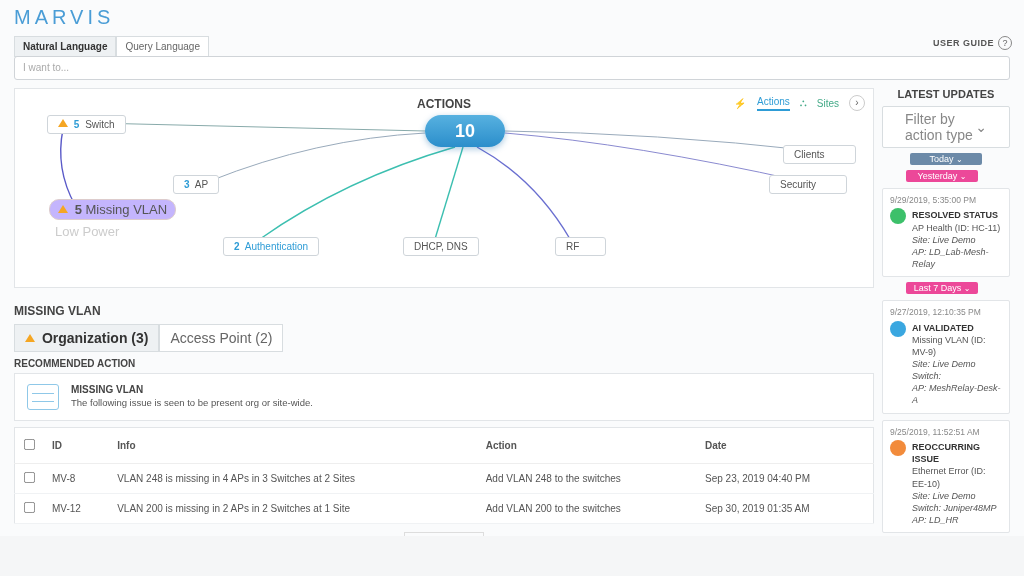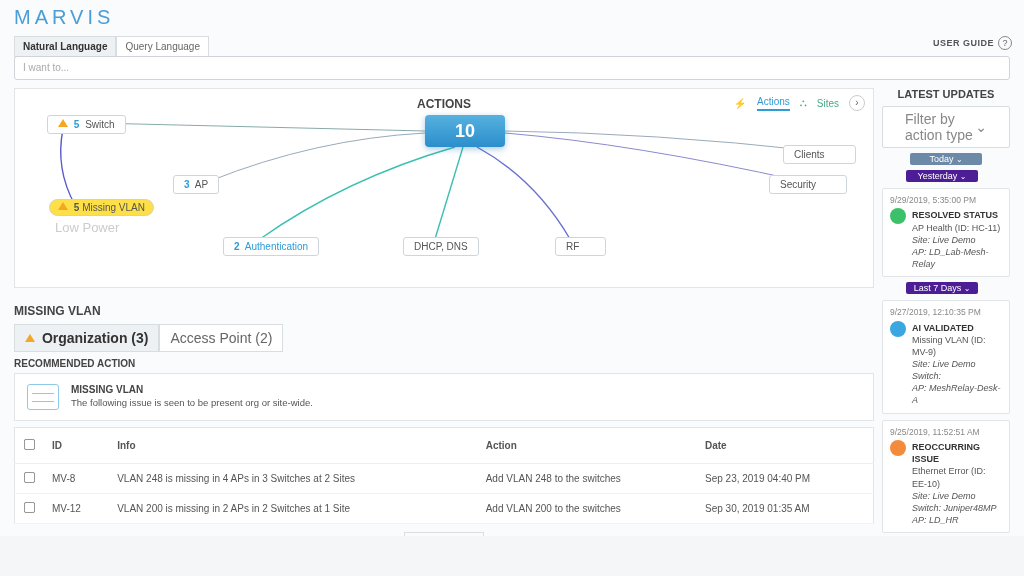--- a/index.html
+++ b/index.html
@@ -12,35 +12,35 @@
   .user-guide { position:absolute; right:30px; top:38px; font-size:9px; font-weight:700; color:#555; letter-spacing:0.5px;}
   .help-icon { position:absolute; right:12px; top:36px; width:14px; height:14px; border:1px solid #888; border-radius:50%; font-size:9px; text-align:center; line-height:12px; color:#666;}
   .search { position:absolute; left:14px; right:14px; top:56px; height:24px; border:1px solid #d0d4d8; border-radius:3px; background:#fff; padding:0 8px; font-size:10px; color:#aaa; line-height:22px;}
   .main { position:absolute; left:14px; top:88px; width:860px; height:476px; }
   .canvas { width:100%; height:200px; background:#fff; border:1px solid #e2e5e8; position:relative;}
   .canvas-title { position:absolute; left:0; right:0; top:8px; text-align:center; font-size:12px; font-weight:700; color:#444;}
   .view-toggle { position:absolute; right:8px; top:6px; display:flex; gap:10px; align-items:center; font-size:10px; color:#4a8; }
   .view-toggle .a { color:#2e9cd6; border-bottom:2px solid #2e9cd6; padding-bottom:2px;}
   .view-toggle .s { color:#4a8;}
   .view-toggle .chev{ width:16px;height:16px;border:1px solid #ccc;border-radius:50%;text-align:center;line-height:14px;color:#666;}
-  .hub{position:absolute;left:410px;top:26px;width:80px;height:32px;border-radius:4px;
+  .hub{position:absolute;left:410px;top:26px;width:80px;height:32px;border-radius:16px;
        background:linear-gradient(180deg,#57b1e0,#2b8ecb);
        color:#fff;font-size:18px;font-weight:600;text-align:center;line-height:32px;
        box-shadow:0 2px 6px rgba(40,120,180,.4);}
   .node{position:absolute;background:#fff;border:1px solid #cfd5da;border-radius:3px;padding:3px 10px;font-size:10px;color:#555;}
   .node .cnt{color:#2e9cd6;font-weight:600;margin-right:3px;}
   .node.sw{left:32px;top:26px;}
   .node.ap{left:158px;top:86px;}
   .node.auth{left:208px;top:148px;color:#2e9cd6;}
   .node.dhcp{left:388px;top:148px;}
   .node.rf{left:540px;top:148px;padding-right:26px;}
   .node.cli{left:768px;top:56px;padding-right:30px;}
   .node.sec{left:754px;top:86px;padding-right:30px;}
   .sub{position:absolute;left:34px;top:110px;}
-  .sub .pill{border:1px solid #dcc; background:#fde047; border-radius:10px;padding:2px 8px;font-size:10px;color:#555;text-align:center;}
+  .sub .pill{border:1px solid #dcc; background:#c4b5fd; border-radius:10px;padding:2px 8px;font-size:13px;color:#555;text-align:center;}
   .sub .faded{color:#ccc;font-size:13px;margin-top:4px;margin-left:6px;}
   .warn{display:inline-block;width:0;height:0;border-left:5px solid transparent;border-right:5px solid transparent;border-bottom:8px solid #f5a623; margin-right:3px; position:relative; top:-1px;}
   svg.wires{position:absolute;left:0;top:0;width:100%;height:100%;}
   
   .section-title{margin-top:16px;font-size:12px;font-weight:700;color:#444;}
   .subtabs{margin-top:6px;display:flex;font-size:14px;}
   .subtabs .st{padding:5px 10px;border:1px solid #d8dde0;background:#fff;color:#666;cursor:pointer;}
   .subtabs .st.active{background:#eef1f3;color:#333;font-weight:600;}
   .rec{margin-top:6px;font-size:10px;font-weight:700;color:#444;}
   .rec-card{border:1px solid #e2e5e8;background:#fff;margin-top:4px;padding:10px 12px;display:flex;gap:12px;align-items:flex-start;}
@@ -53,21 +53,21 @@
   table.grid{width:100%;border-collapse:collapse;background:#fff;border:1px solid #e2e5e8;margin-top:6px;font-size:10px;}
   table.grid th{text-align:left;font-weight:700;color:#555;padding:10px 8px;border-bottom:1px solid #eee;}
   table.grid td{padding:7px 8px;border-bottom:1px solid #f0f2f4;color:#555;}
   table.grid td.cb,table.grid th.cb{width:22px;text-align:center;}
   .status-btn{margin:8px auto 0;display:block;width:80px;text-align:center;font-size:9px;color:#888;padding:3px 16px;border:1px solid #ddd;background:#fafbfc;}
 
   .side{position:absolute;right:14px;top:88px;width:128px;height:476px;}
   .side h3{font-size:11px;font-weight:700;color:#444;text-align:center;margin-bottom:6px;}
   .filter{border:1px solid #d8dde0;background:#fff;font-size:14px;color:#888;padding:4px 22px;display:flex;justify-content:space-between;align-items:center;border-radius:2px;}
   .tag{display:block;margin:5px auto;width:72px;text-align:center;font-size:9px;color:#fff;padding:1px 0;border-radius:2px;}
-  .tag.blue{background:#6c8aa8;} .tag.vio{background:#4c1d95;margin-left:24px;}
+  .tag.blue{background:#6c8aa8;} .tag.vio{background:#ec4899;margin-left:24px;}
   .card{border:1px solid #e2e5e8;background:#fff;border-radius:2px;padding:6px 7px;margin-top:6px;font-size:9px;color:#555;line-height:1.35;}
   .card .ts{color:#888;font-size:8.5px;}
   .card .hd{font-weight:700;color:#333;margin-top:2px;}
   .card .row{display:flex;gap:6px;align-items:flex-start;margin-top:1px;}
   .badge{width:16px;height:16px;border-radius:50%;flex:0 0 16px;margin-top:1px;}
   .badge.ok{background:#3cc06a;} .badge.ai{background:#3aa7e0;} .badge.re{background:#f28b3b;}
   .chev-down{font-size:8px;color:#fff;}
   input[type=checkbox]{transform:scale(.85);}
 </style>
 </head>

